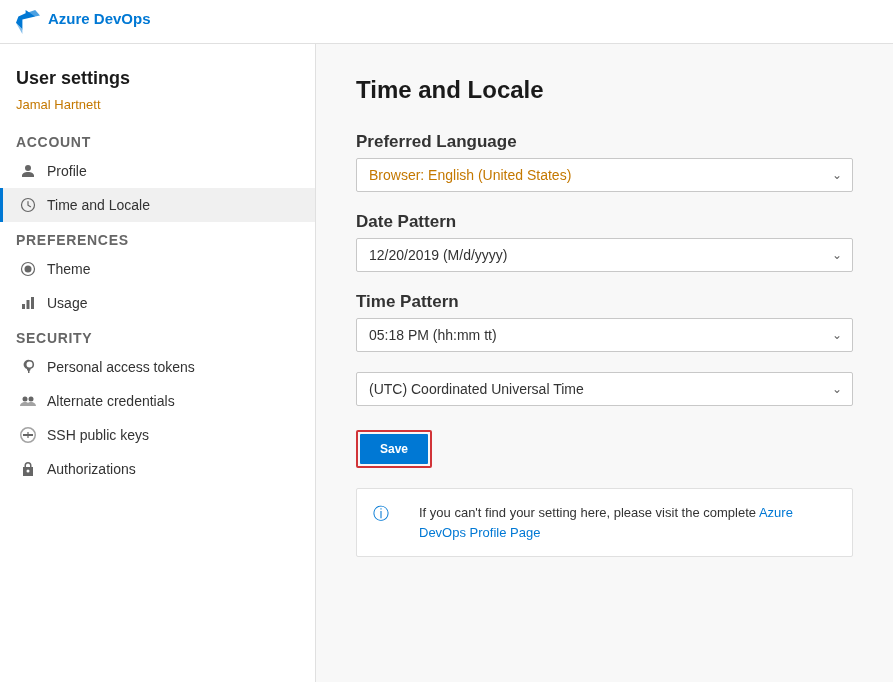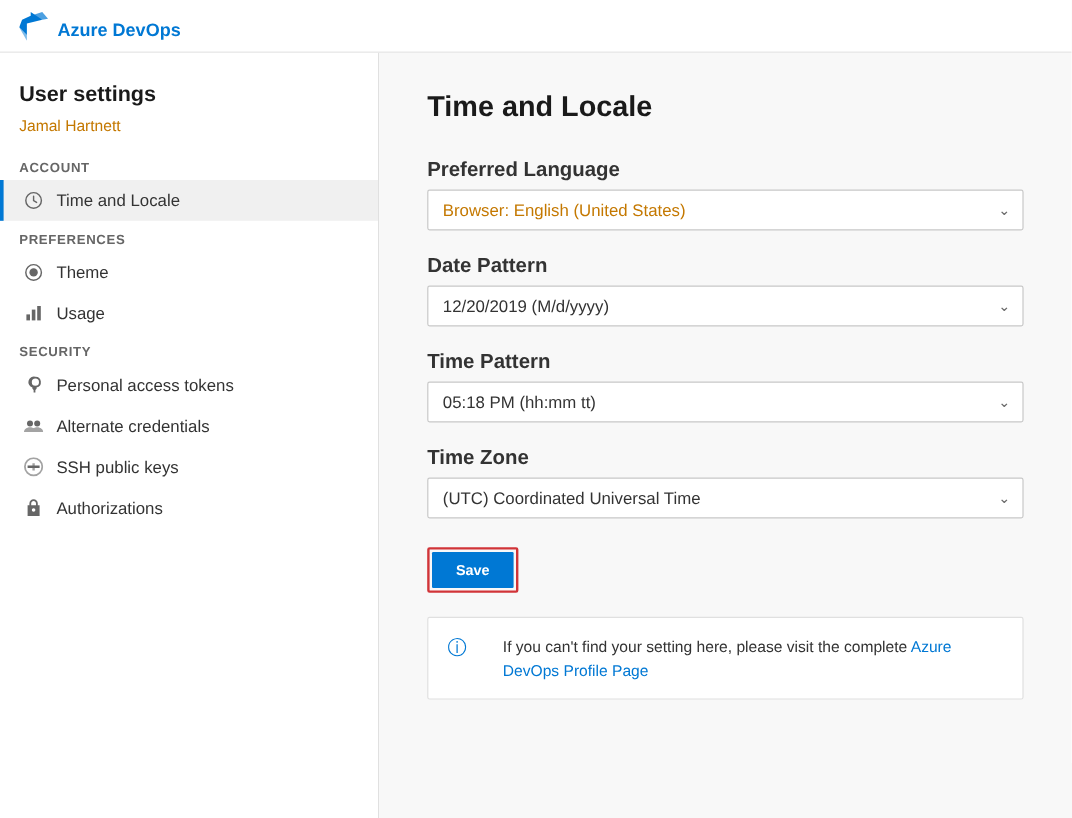--- a/index.html
+++ b/index.html
@@ -8,21 +8,21 @@
     .top-bar {
       display: flex;
       align-items: center;
       padding: 8px 16px;
       border-bottom: 1px solid #e0e0e0;
       background: #fff;
       height: 44px;
     }
     .top-bar-logo {
       display: flex;
-      align-items: flex-end;
+      align-items: flex-start;
       gap: 8px;
     }
     .top-bar-logo-icon {
       width: 24px;
       height: 24px;
     }
     .top-bar-title {
       font-size: 15px;
       font-weight: 600;
       color: #0078d4;
@@ -52,21 +52,21 @@
       margin-bottom: 4px;
     }
     .sidebar-username {
       font-size: 13px;
       color: #c47800;
       margin-bottom: 12px;
       padding: 0 16px;
     }
 
     .sidebar-section-label {
-      font-size: 11px;
+      font-size: 14px;
       font-weight: 700;
       text-transform: uppercase;
       color: #666;
       padding: 10px 16px 4px 16px;
       letter-spacing: 0.05em;
     }
 
     .sidebar-item {
       display: flex;
       align-items: center;
@@ -219,20 +219,28 @@
 <div class="layout">
 
   <div class="sidebar">
     <div class="sidebar-header">
       <h2>User settings</h2>
     </div>
     <div class="sidebar-username">Jamal Hartnett</div>
 
     <div class="sidebar-section-label">Account</div>
 
+    <div class="sidebar-item">
+      <span class="item-icon">
+        <svg width="16" height="16" viewBox="0 0 16 16" fill="currentColor">
+            <path d="M8 8a3 3 0 1 0 0-6 3 3 0 0 0 0 6zm0 1c-3.3 0-6 1.6-6 3.5V14h12v-1.5C14 10.6 11.3 9 8 9z"></path>
+          </svg>
+      </span>
+      <span>Profile</span>
+    </div>
 
     <div class="sidebar-item active">
       <span class="item-icon">
         <svg width="16" height="16" viewBox="0 0 16 16" fill="currentColor">
             <circle cx="8" cy="8" r="6.5" stroke="currentColor" stroke-width="1.2" fill="none"></circle>
             <path d="M8 4.5V8.2l2.5 1.5" stroke="currentColor" stroke-width="1.2" stroke-linecap="round" fill="none"></path>
           </svg>
       </span>
       <span>Time and Locale</span>
     </div>
@@ -341,21 +349,20 @@
           <select class="dark-text">
             <option>05:18 PM (hh:mm tt)</option>
             <option>17:18 (HH:mm)</option>
             <option>5:18 PM (h:mm tt)</option>
           </select>
           <span class="select-chevron">⌄</span>
         </div>
       </div>
 
       <div class="form-group">
-        <label class="form-label">Time Zone</label>
         <div class="select-wrapper">
           <select class="dark-text">
             <option>(UTC) Coordinated Universal Time</option>
             <option>(UTC-05:00) Eastern Time (US &amp; Canada)</option>
             <option>(UTC+01:00) Central European Time</option>
           </select>
           <span class="select-chevron">⌄</span>
         </div>
       </div>
 

